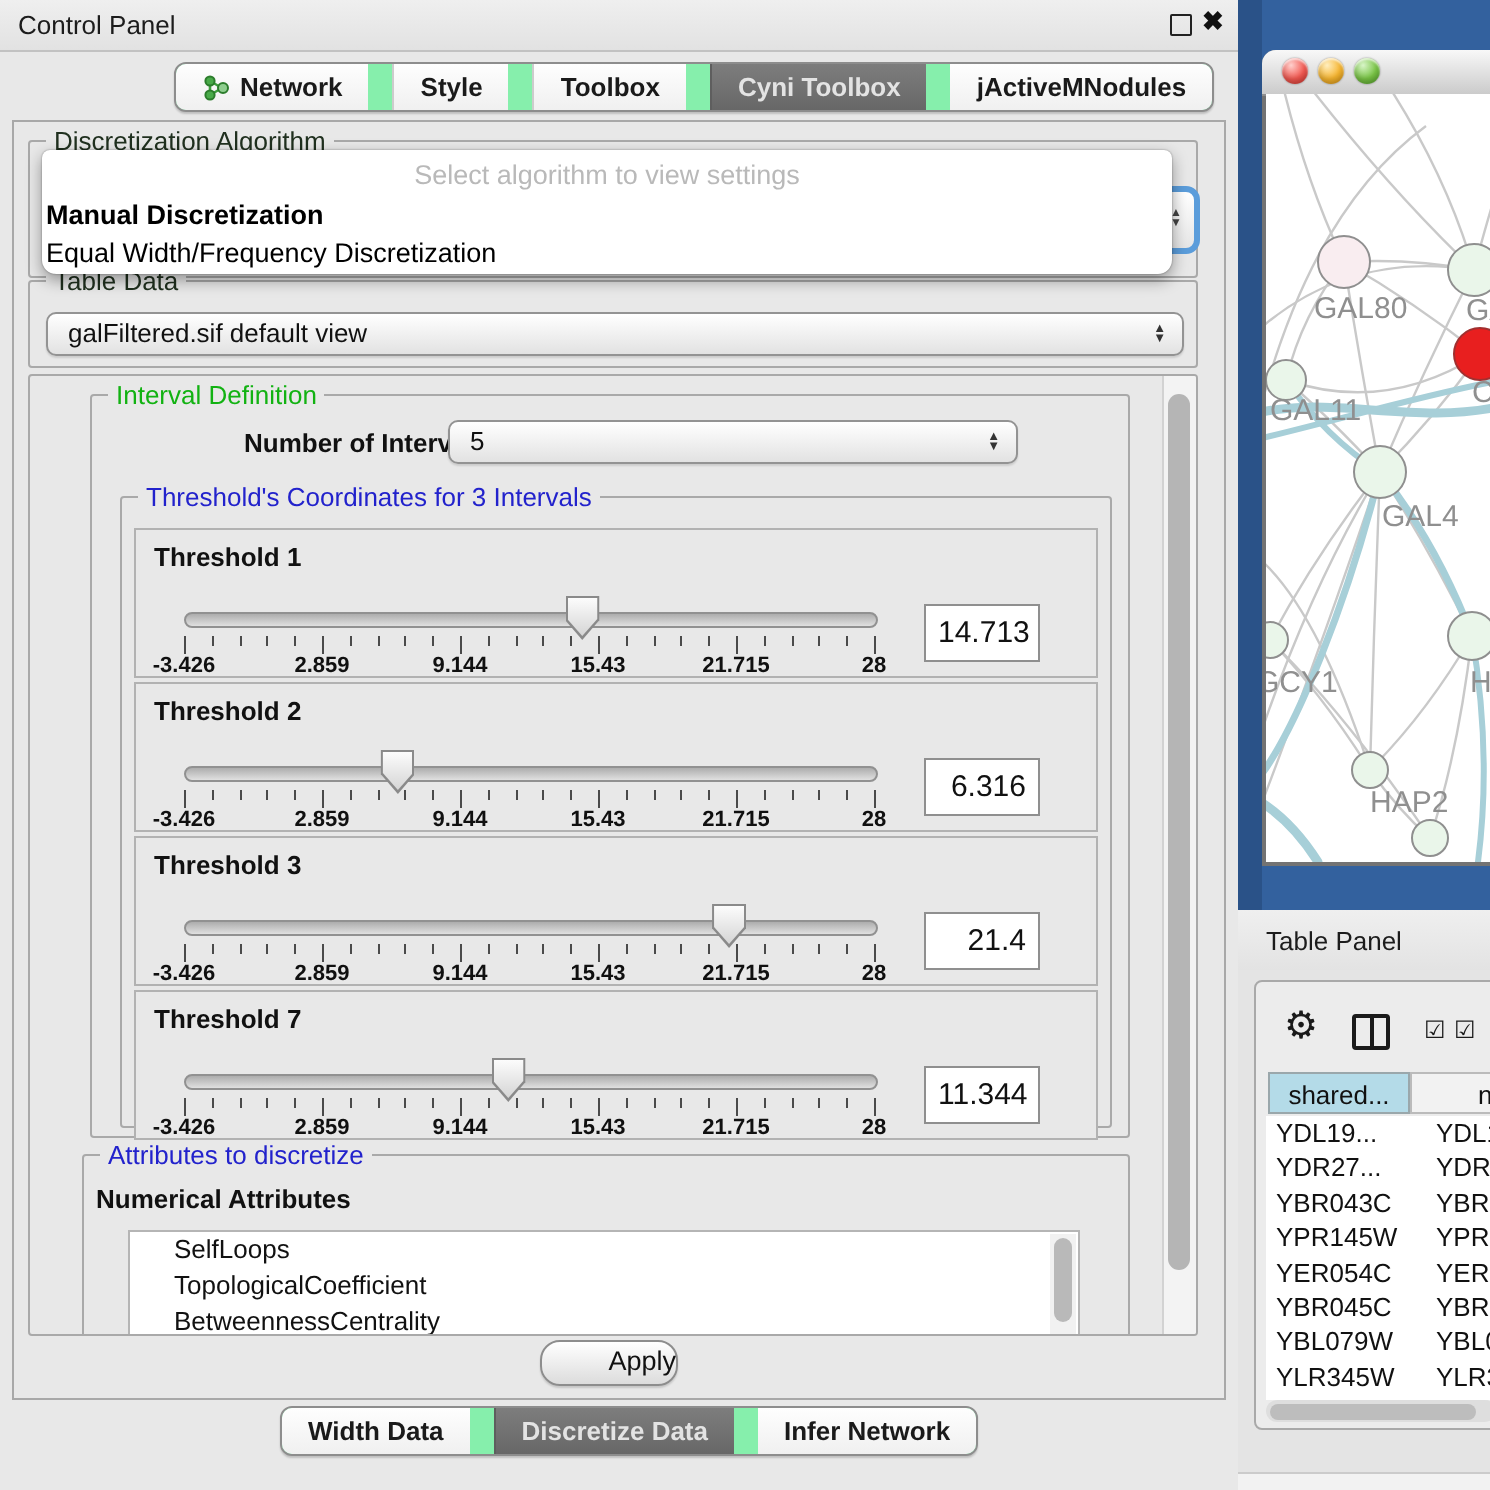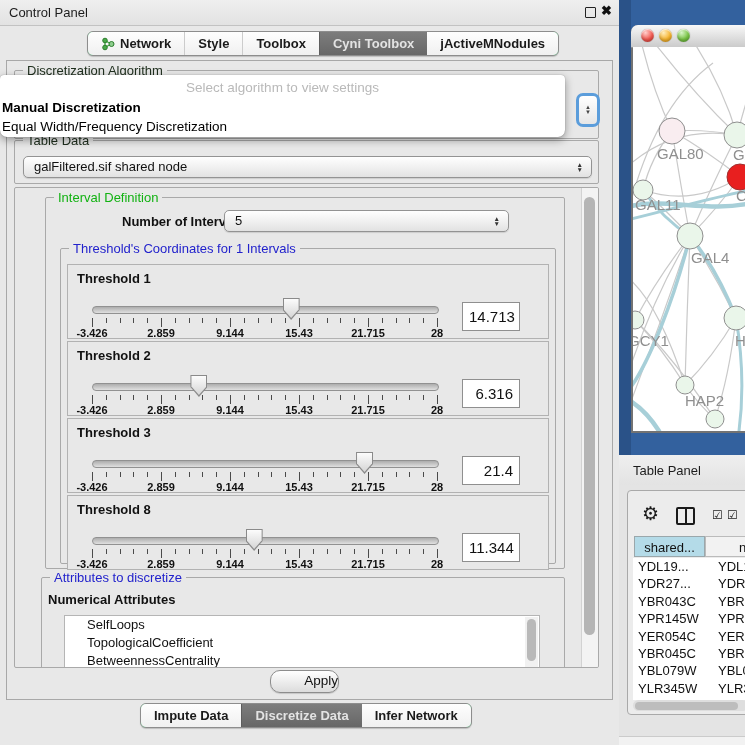--- a/index.html
+++ b/index.html
@@ -6,21 +6,21 @@
   .screen{position:relative;width:745px;height:745px;background:#e8e8e8;overflow:hidden;
           font-family:"Liberation Sans",sans-serif;color:#111;}
 
   
   .cp{position:absolute;left:0;top:0;width:619px;height:745px;background:#e8e8e8;border-right:1px solid #be185d;}
   .cp-titlebar{position:absolute;left:0;top:0;width:100%;height:25px;background:linear-gradient(#efefef,#e2e2e2);border-bottom:1px solid #c2c2c2;}
   .cp-title{position:absolute;left:9px;top:5px;font-size:13px;color:#1c1c1c;}
   .float-icon{position:absolute;left:585px;top:7px;width:9px;height:9px;border:1.5px solid #222;border-radius:1px;}
   .close-icon{position:absolute;left:601px;top:3px;font-size:13px;font-weight:bold;color:#111;}
 
-  .tabbar{position:absolute;display:flex;height:23px;border:1px solid #8d8d8d;border-radius:6px;background:#86efac;overflow:hidden;box-shadow:0 1px 1px rgba(0,0,0,.18);}
+  .tabbar{position:absolute;display:flex;height:23px;border:1px solid #8d8d8d;border-radius:6px;background:#86efac;overflow:hidden;box-shadow:0 1px 1px rgba(0,0,0,.18);gap:12px;}
   .tabbar .tab{display:flex;align-items:center;gap:5px;padding:0 13px;font-size:13px;font-weight:bold;color:#1a1a1a;background:linear-gradient(#fefefe,#f0f0f0);white-space:nowrap;}
   .tabbar .tab.sep{border-left:1px solid #cccccc;}
   .tabbar .tab.selected{background:linear-gradient(#7d7d7d,#676767);color:#e3e3e3;border-left:1px solid #5e5e5e;}
   .top-tabs{left:87px;top:31px;}
   .bottom-tabs{left:140px;top:703px;}
 
   .body-panel{position:absolute;left:6px;top:60px;width:605px;height:638px;border:1px solid #a8a8a8;background:#e8e8e8;}
 
   .group{position:absolute;border:1px solid #a9a9a9;border-radius:2px;}
   .glabel{position:absolute;top:-8px;left:8px;background:#e8e8e8;padding:0 4px;font-size:13px;white-space:nowrap;}
@@ -32,21 +32,21 @@
          font-size:13px;line-height:20px;padding:0 24px 0 10px;box-shadow:0 1px 1px rgba(0,0,0,.12);white-space:nowrap;overflow:hidden;}
   .combo .arrows{position:absolute;right:8px;top:50%;transform:translateY(-50%);display:flex;flex-direction:column;
                  font-size:6.5px;line-height:5px;color:#333;}
 
   
   .algo-group{left:14px;top:70px;width:583px;height:67px;}
   .algo-stepper{position:absolute;left:576px;top:93px;width:18px;height:28px;border:3px solid #5b9ddb;border-radius:7px;
                 background:linear-gradient(#fff,#e6e6e6);}
   .algo-stepper .arrows{position:absolute;left:50%;top:50%;transform:translate(-50%,-50%);display:flex;flex-direction:column;font-size:6px;line-height:5px;color:#444;}
 
-  .algo-overlay{position:absolute;left:0;top:75px;width:565px;height:62px;background:#fff;border-radius:4px 4px 7px 7px;
+  .algo-overlay{position:absolute;left:21px;top:75px;width:565px;height:62px;background:#fff;border-radius:4px 4px 7px 7px;
                 box-shadow:0 3px 8px rgba(0,0,0,.38),0 0 1px rgba(0,0,0,.4);z-index:30;}
   .algo-hint{position:absolute;left:0;top:3px;width:100%;text-align:center;color:#b9b9b9;font-size:13.5px;line-height:20px;}
   .algo-opt1{position:absolute;left:2px;top:23px;font-size:13.5px;font-weight:bold;color:#000;line-height:19px;}
   .algo-opt2{position:absolute;left:2px;top:42px;font-size:13.5px;color:#000;line-height:19px;}
 
   .tabledata-group{left:14px;top:140px;width:583px;height:42px;}
   .tabledata-combo{left:8px;top:15px;width:533px;height:20px;}
 
   .scroll-region{left:14px;top:187px;width:583px;height:479px;overflow:hidden;background:#e8e8e8;}
   .vsb{position:absolute;right:0;top:0;bottom:0;width:16px;background:#f3f3f3;border-left:1px solid #d2d2d2;}
@@ -167,21 +167,21 @@
 
     <div class="algo-overlay">
       <div class="algo-hint">Select algorithm to view settings</div>
       <div class="algo-opt1">Manual Discretization</div>
       <div class="algo-opt2">Equal Width/Frequency Discretization</div>
     </div>
 
     <div class="group tabledata-group">
       <span class="glabel black">Table Data</span>
       <div class="combo tabledata-combo">
-        <span>galFiltered.sif shared node</span>
+        <span>galFiltered.sif default view</span>
         <span class="arrows">
             <span>▲</span>
             <span>▼</span>
           </span>
       </div>
     </div>
 
     <div class="group scroll-region">
 
       <div class="group interval-group">
@@ -189,21 +189,21 @@
         <span class="num-label">Number of Intervals</span>
         <div class="combo num-combo">
           <span>5</span>
           <span class="arrows">
               <span>▲</span>
               <span>▼</span>
             </span>
         </div>
 
         <div class="group thresh-group">
-          <span class="glabel blue">Threshold's Coordinates for 1 Intervals</span>
+          <span class="glabel blue">Threshold's Coordinates for 3 Intervals</span>
           <div class="thresh-rows" id="threshold-rows">
               <div class="thresh-row">
                 <div class="thresh-label">Threshold 1</div>
                 <div class="track"></div>
                 <span class="tick major" style="left: 24px;"></span>
                 <span class="tick" style="left: 37.8px;"></span>
                 <span class="tick" style="left: 51.6px;"></span>
                 <span class="tick" style="left: 65.4px;"></span>
                 <span class="tick" style="left: 79.2px;"></span>
                 <span class="tick major" style="left: 93px;"></span>
@@ -315,21 +315,21 @@
                 <span class="tick-label" style="left: 231px;">15.43</span>
                 <span class="tick-label" style="left: 300px;">21.715</span>
                 <span class="tick-label" style="left: 369px;">28</span>
                 <div class="thumb" style="left: 288.044px;">
                   <div class="tb"></div>
                   <div class="tf"></div>
                 </div>
                 <div class="value-field">21.4</div>
               </div>
               <div class="thresh-row">
-                <div class="thresh-label">Threshold 8</div>
+                <div class="thresh-label">Threshold 7</div>
                 <div class="track"></div>
                 <span class="tick major" style="left: 24px;"></span>
                 <span class="tick" style="left: 37.8px;"></span>
                 <span class="tick" style="left: 51.6px;"></span>
                 <span class="tick" style="left: 65.4px;"></span>
                 <span class="tick" style="left: 79.2px;"></span>
                 <span class="tick major" style="left: 93px;"></span>
                 <span class="tick" style="left: 106.8px;"></span>
                 <span class="tick" style="left: 120.6px;"></span>
                 <span class="tick" style="left: 134.4px;"></span>
@@ -382,21 +382,21 @@
 
       <div class="vsb">
         <div class="vsb-thumb"></div>
       </div>
     </div>
 
     <div class="apply-btn">Apply</div>
 
     <div class="tabbar bottom-tabs">
       <div class="tab">
-          <span>Impute Data</span>
+          <span>Width Data</span>
         </div>
       <div class="tab selected">
           <span>Discretize Data</span>
         </div>
       <div class="tab">
           <span>Infer Network</span>
         </div>
     </div>
   </section>
 

